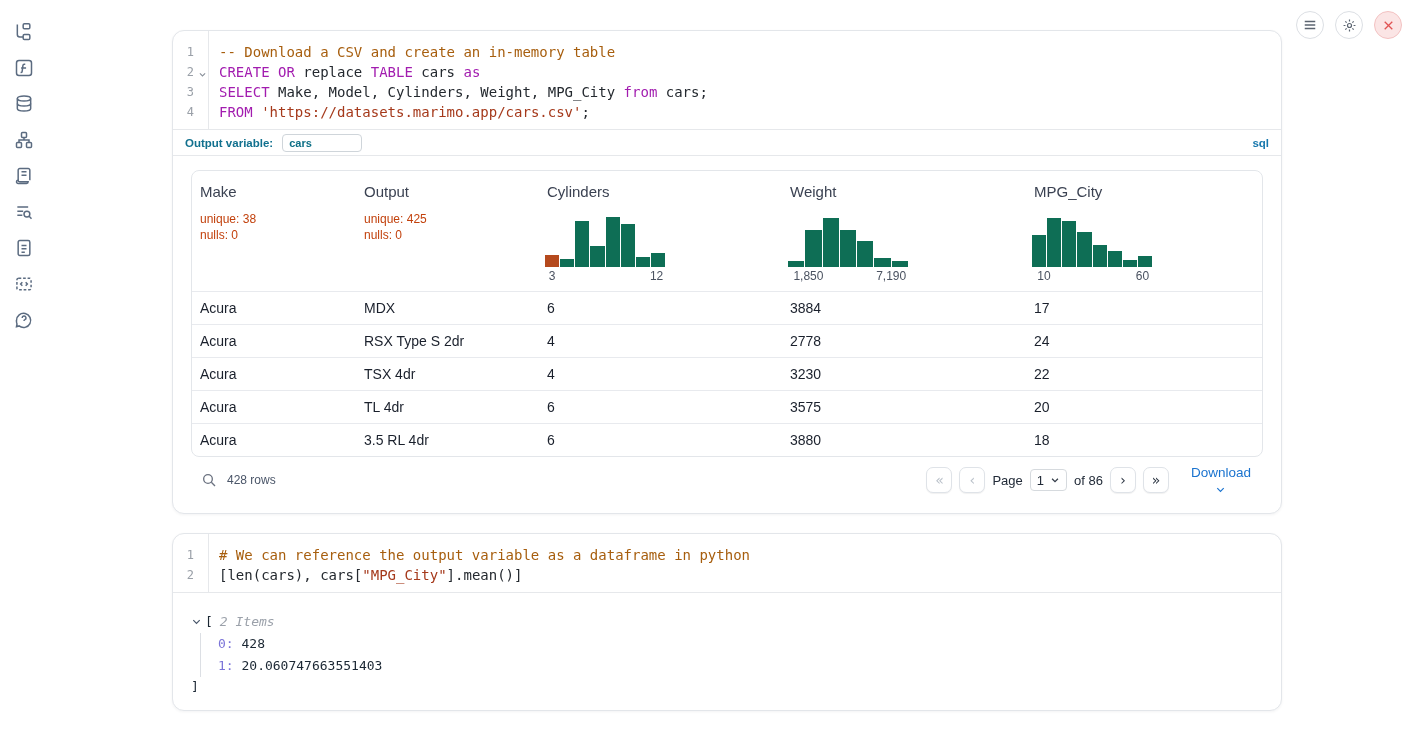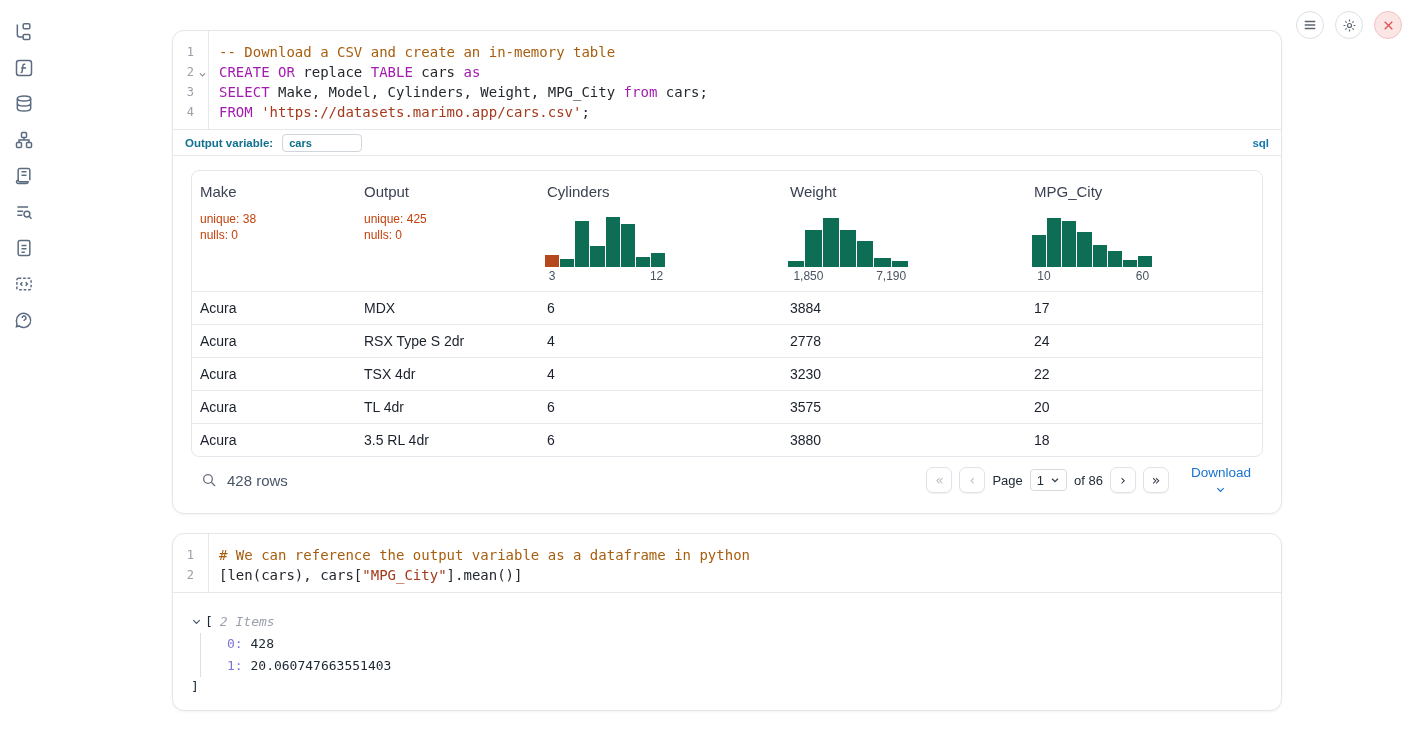--- a/index.html
+++ b/index.html
@@ -61,21 +61,21 @@
   .hist-bar { flex:1; }
   .hist-labels { position:relative; height:15px; margin-top:2px; font-size:12px; color:#4a5260; }
   .hist-label { position:absolute; top:0; transform:translateX(-50%); white-space:nowrap; }
   .trow { display:flex; border-top:1px solid #e8eaee; }
   .td { padding:0 8px; height:32px; line-height:32px; font-size:14px; color:#1a202c;
     overflow:hidden; white-space:nowrap; }
 
   
   .table-footer { display:flex; align-items:center; height:46px; padding:0 6px 0 10px; gap:10px; }
   .search-icon { color:#6b7280; width:16px; height:16px; cursor:pointer; }
-  .rowcount { font-size:15px; color:#4a5568; }
+  .rowcount { font-size:12px; color:#4a5568; }
   .pager { margin-left:auto; display:flex; align-items:center; gap:7px; }
   .pg-btn { width:26px; height:26px; border:1px solid #dfe3e8; border-radius:7px; background:#fff;
     box-shadow:0 1px 1px rgba(0,0,0,.06); display:flex; align-items:center; justify-content:center;
     font-size:14px; cursor:pointer; color:#2f3845; font-family:"DejaVu Sans", sans-serif; }
   .pg-btn.disabled { color:#b9c0c9; }
   .pg-label { font-size:13px; color:#222b38; }
   .pg-select { display:flex; align-items:center; gap:6px; border:1px solid #d6dade; border-radius:4px;
     height:22px; padding:0 6px; font-size:13px; color:#222b38; cursor:pointer; }
   .pg-select svg { width:10px; height:10px; color:#333c48; }
   .download { display:flex; align-items:center; gap:4px; margin-left:12px; margin-right:6px;
@@ -84,21 +84,21 @@
 
   
   .divider { border-top:1px solid #e6e8eb; }
   .tree-out { padding:18px 16px 14px 18px; font-family:"DejaVu Sans Mono", monospace;
     font-size:13px; color:#1b2733; }
   .tree-head { display:flex; align-items:center; height:20px; }
   .tree-chev { width:11px; height:11px; color:#475569; margin-right:3px; cursor:pointer; }
   .tree-bracket { color:#1b2733; }
   .tree-items-label { color:#9ba1aa; font-style:italic; margin-left:7px; }
   .tree-entries { border-left:1px solid #dcdfe4; margin-left:9px; padding-left:17px; margin-top:2px; }
-  .tree-entry { height:22px; line-height:22px;margin-left:9px; }
+  .tree-entry { height:22px; line-height:22px; }
   .tree-key { color:#7b74d8; }
   .tree-close { height:19px; line-height:19px; }
 </style>
 </head>
 <body>
 
 <div class="sidebar">
   <span class="side-icon">
     <svg viewBox="0 0 24 24" fill="none" stroke="currentColor" stroke-width="1.8">
         <path d="M4 3v12a3 3 0 0 0 3 3h4"></path>

